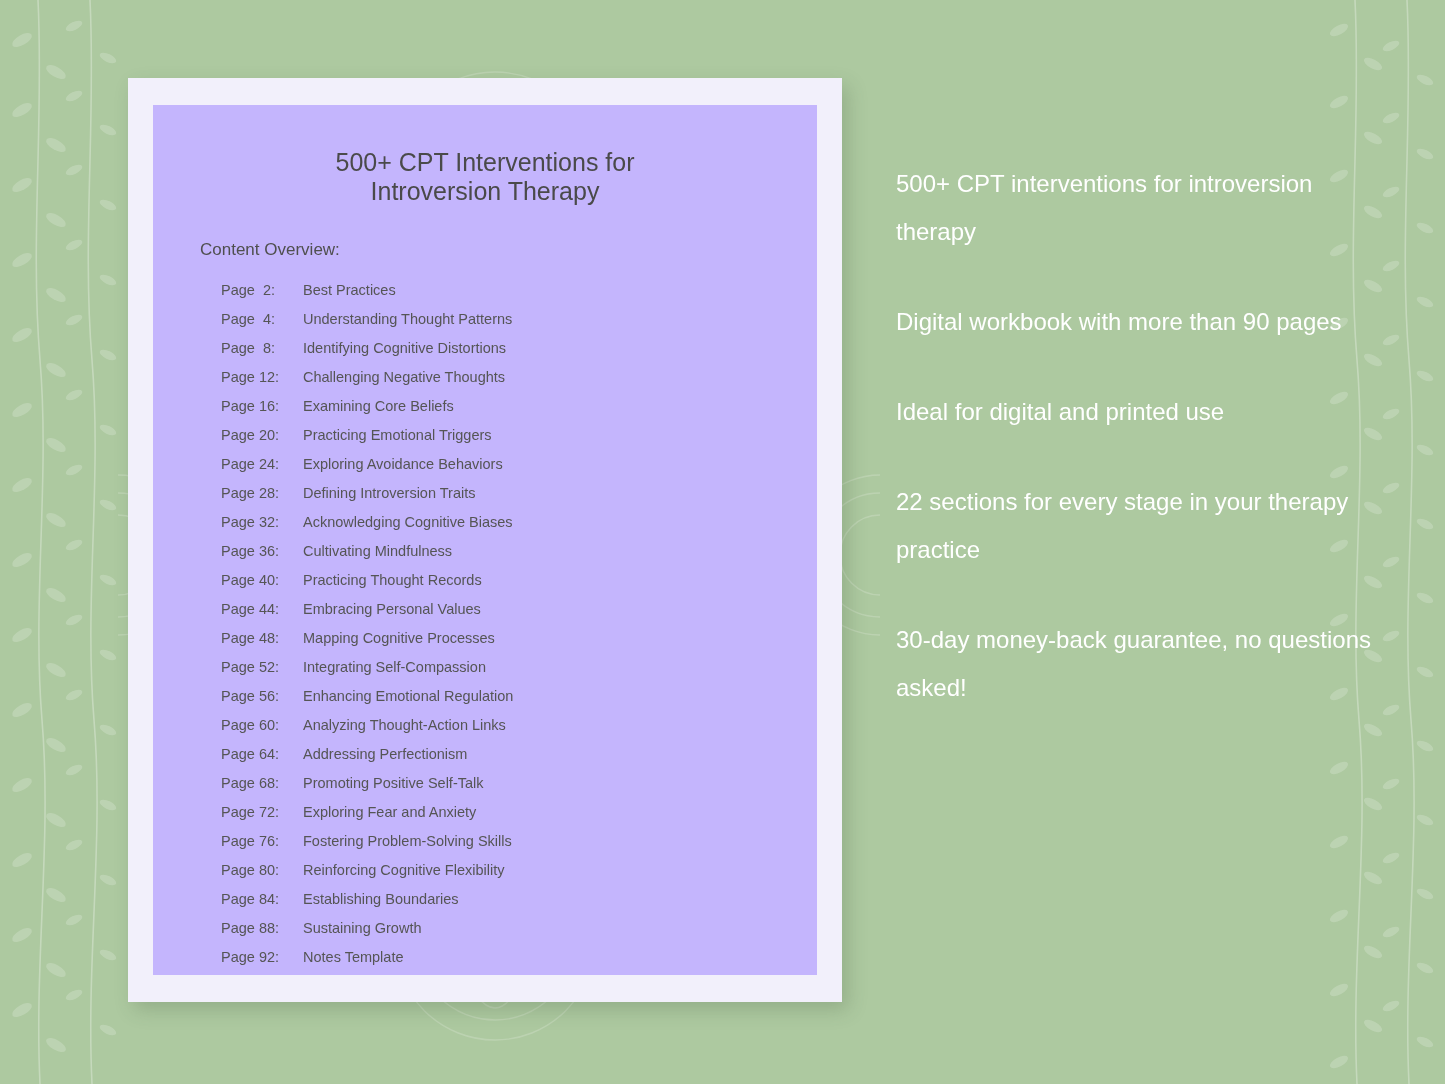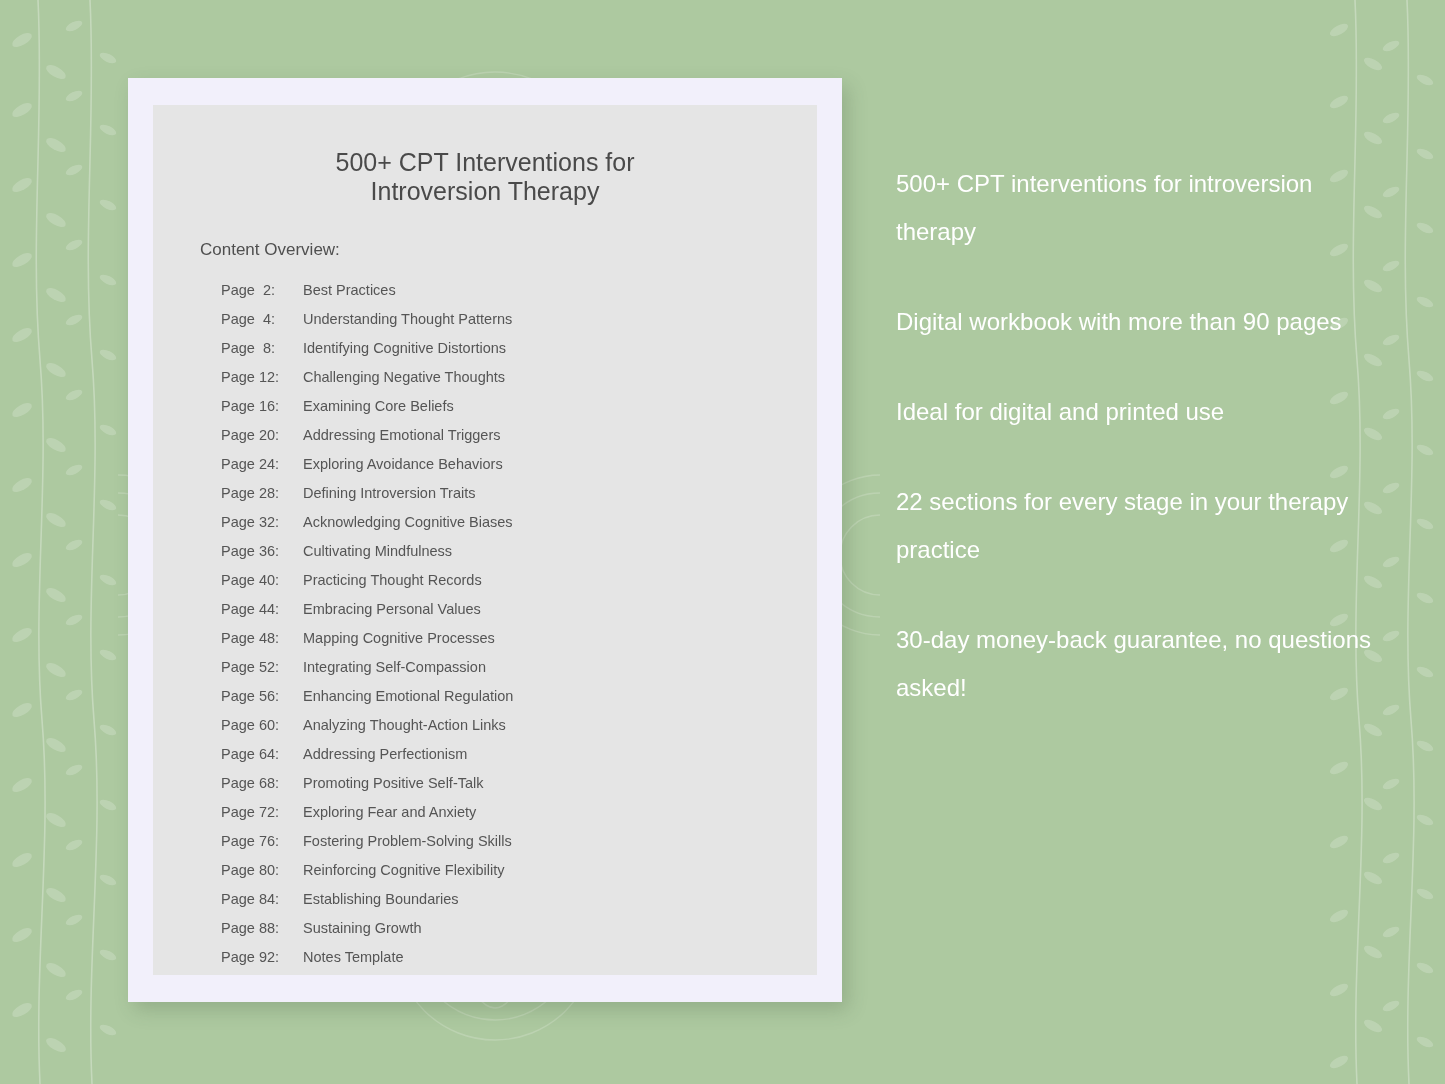--- a/index.html
+++ b/index.html
@@ -47,21 +47,21 @@
     inset: 0;
     background: #f2f0fb;
     box-shadow: 6px 8px 18px rgba(60, 80, 55, 0.22);
   }
   .card-inner {
     position: absolute;
     left: 25px;
     top: 27px;
     right: 25px;
     bottom: 27px;
-    background: #e5e5e5;
+    background: #c4b5fd;
   }
 
   .doc-title {
     text-align: center;
     color: #4a4a4a;
     font-size: 25px;
     line-height: 29px;
     padding: 43px 60px 0 60px;
     font-weight: 400;
   }
@@ -328,21 +328,21 @@
         <li>
           <span class="pg">Page 12:</span>
           <span class="ttl">Challenging Negative Thoughts</span>
         </li>
         <li>
           <span class="pg">Page 16:</span>
           <span class="ttl">Examining Core Beliefs</span>
         </li>
         <li>
           <span class="pg">Page 20:</span>
-          <span class="ttl">Addressing Emotional Triggers</span>
+          <span class="ttl">Practicing Emotional Triggers</span>
         </li>
         <li>
           <span class="pg">Page 24:</span>
           <span class="ttl">Exploring Avoidance Behaviors</span>
         </li>
         <li>
           <span class="pg">Page 28:</span>
           <span class="ttl">Defining Introversion Traits</span>
         </li>
         <li>

